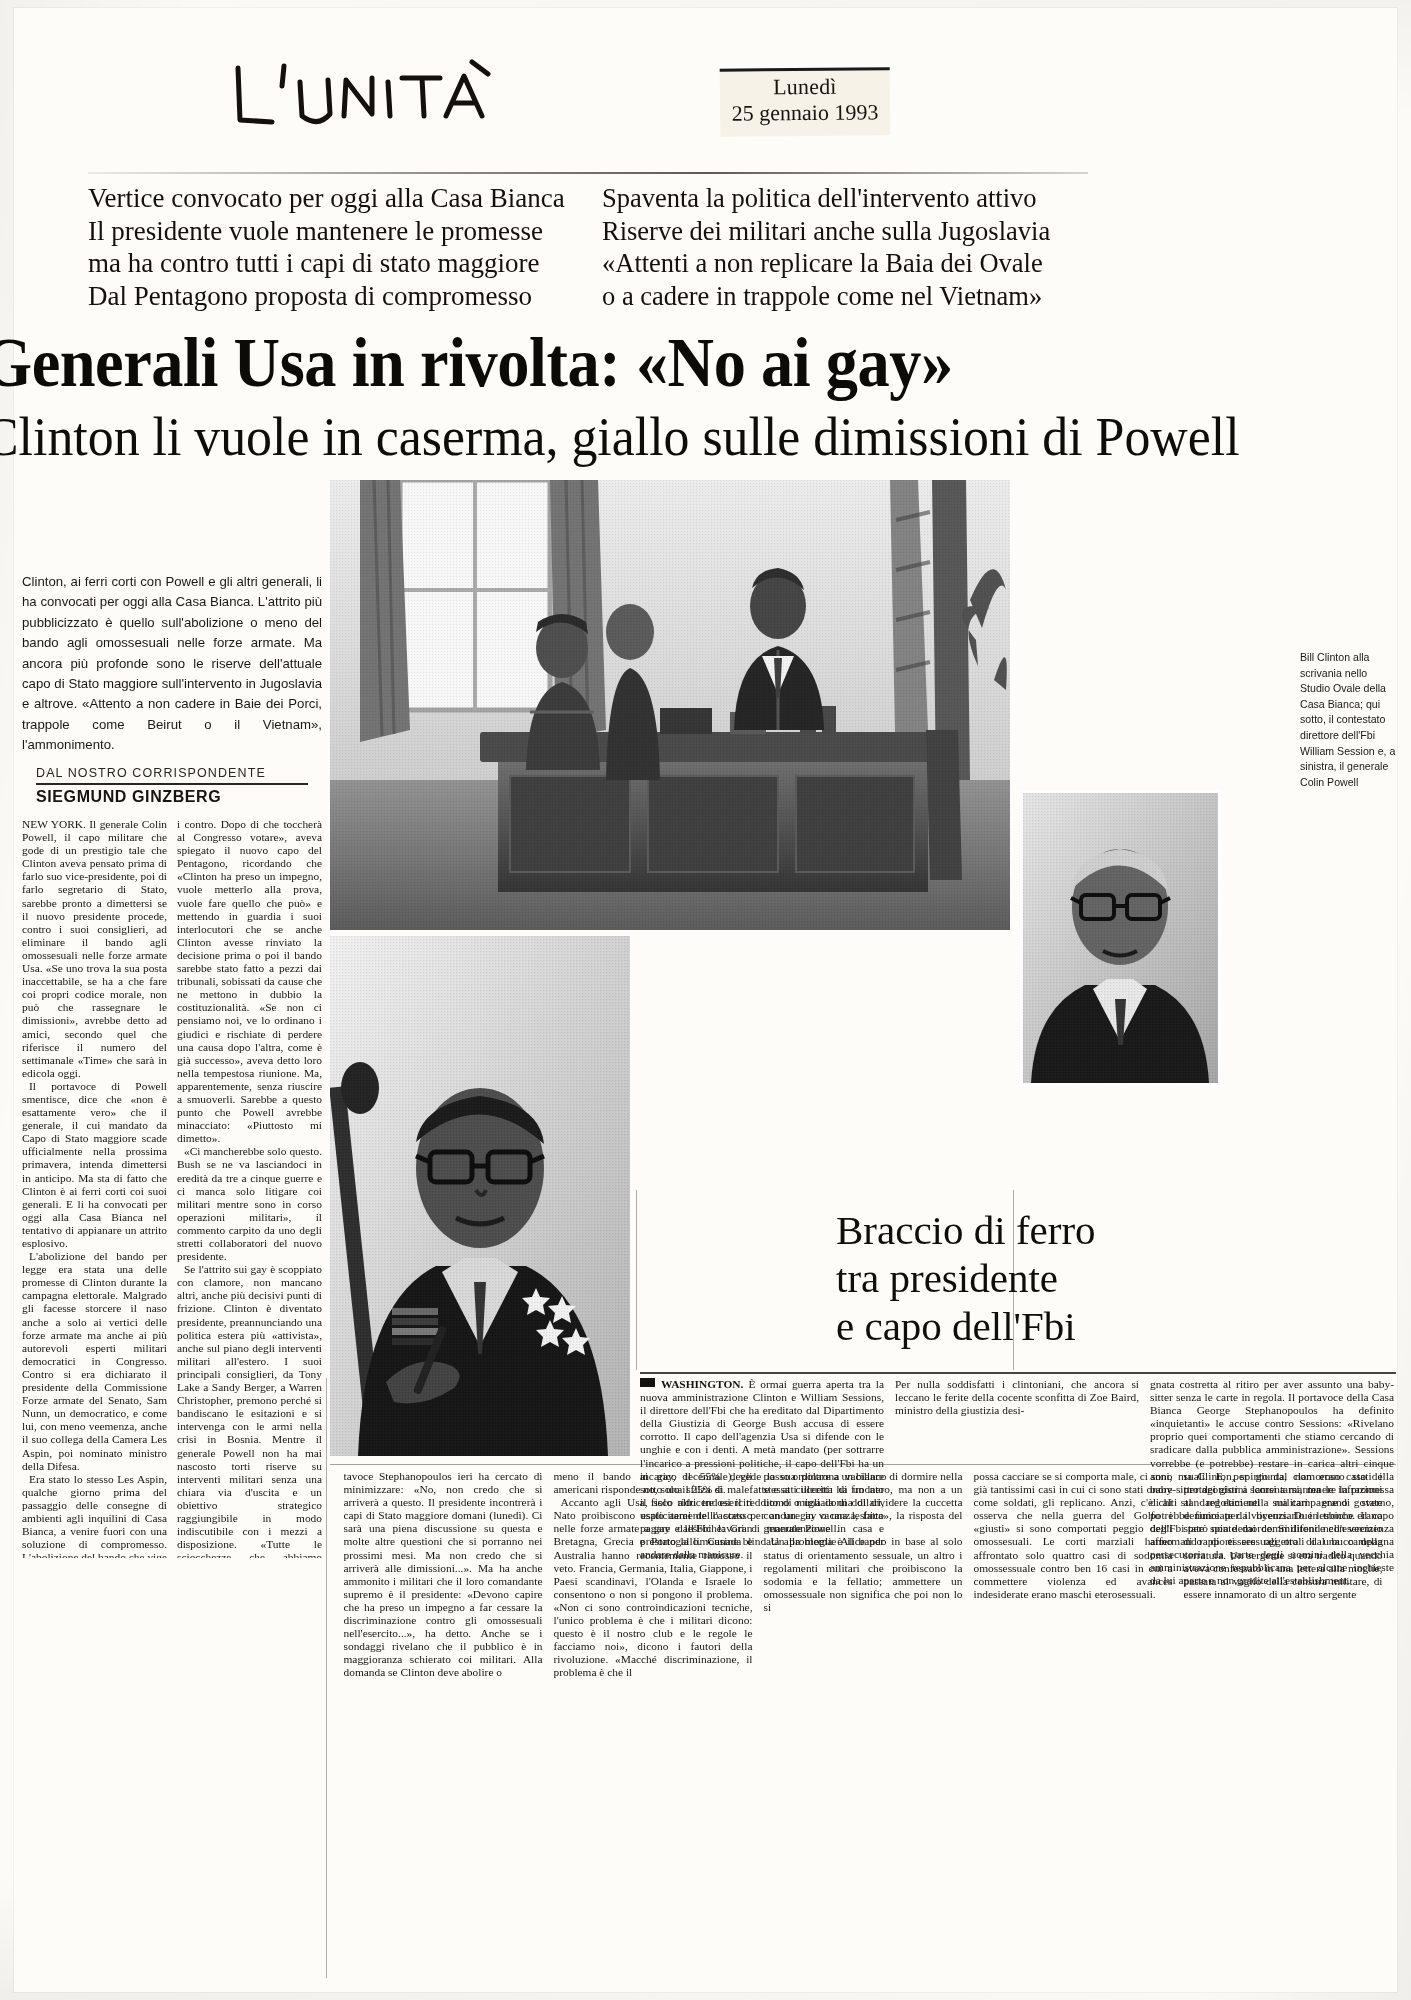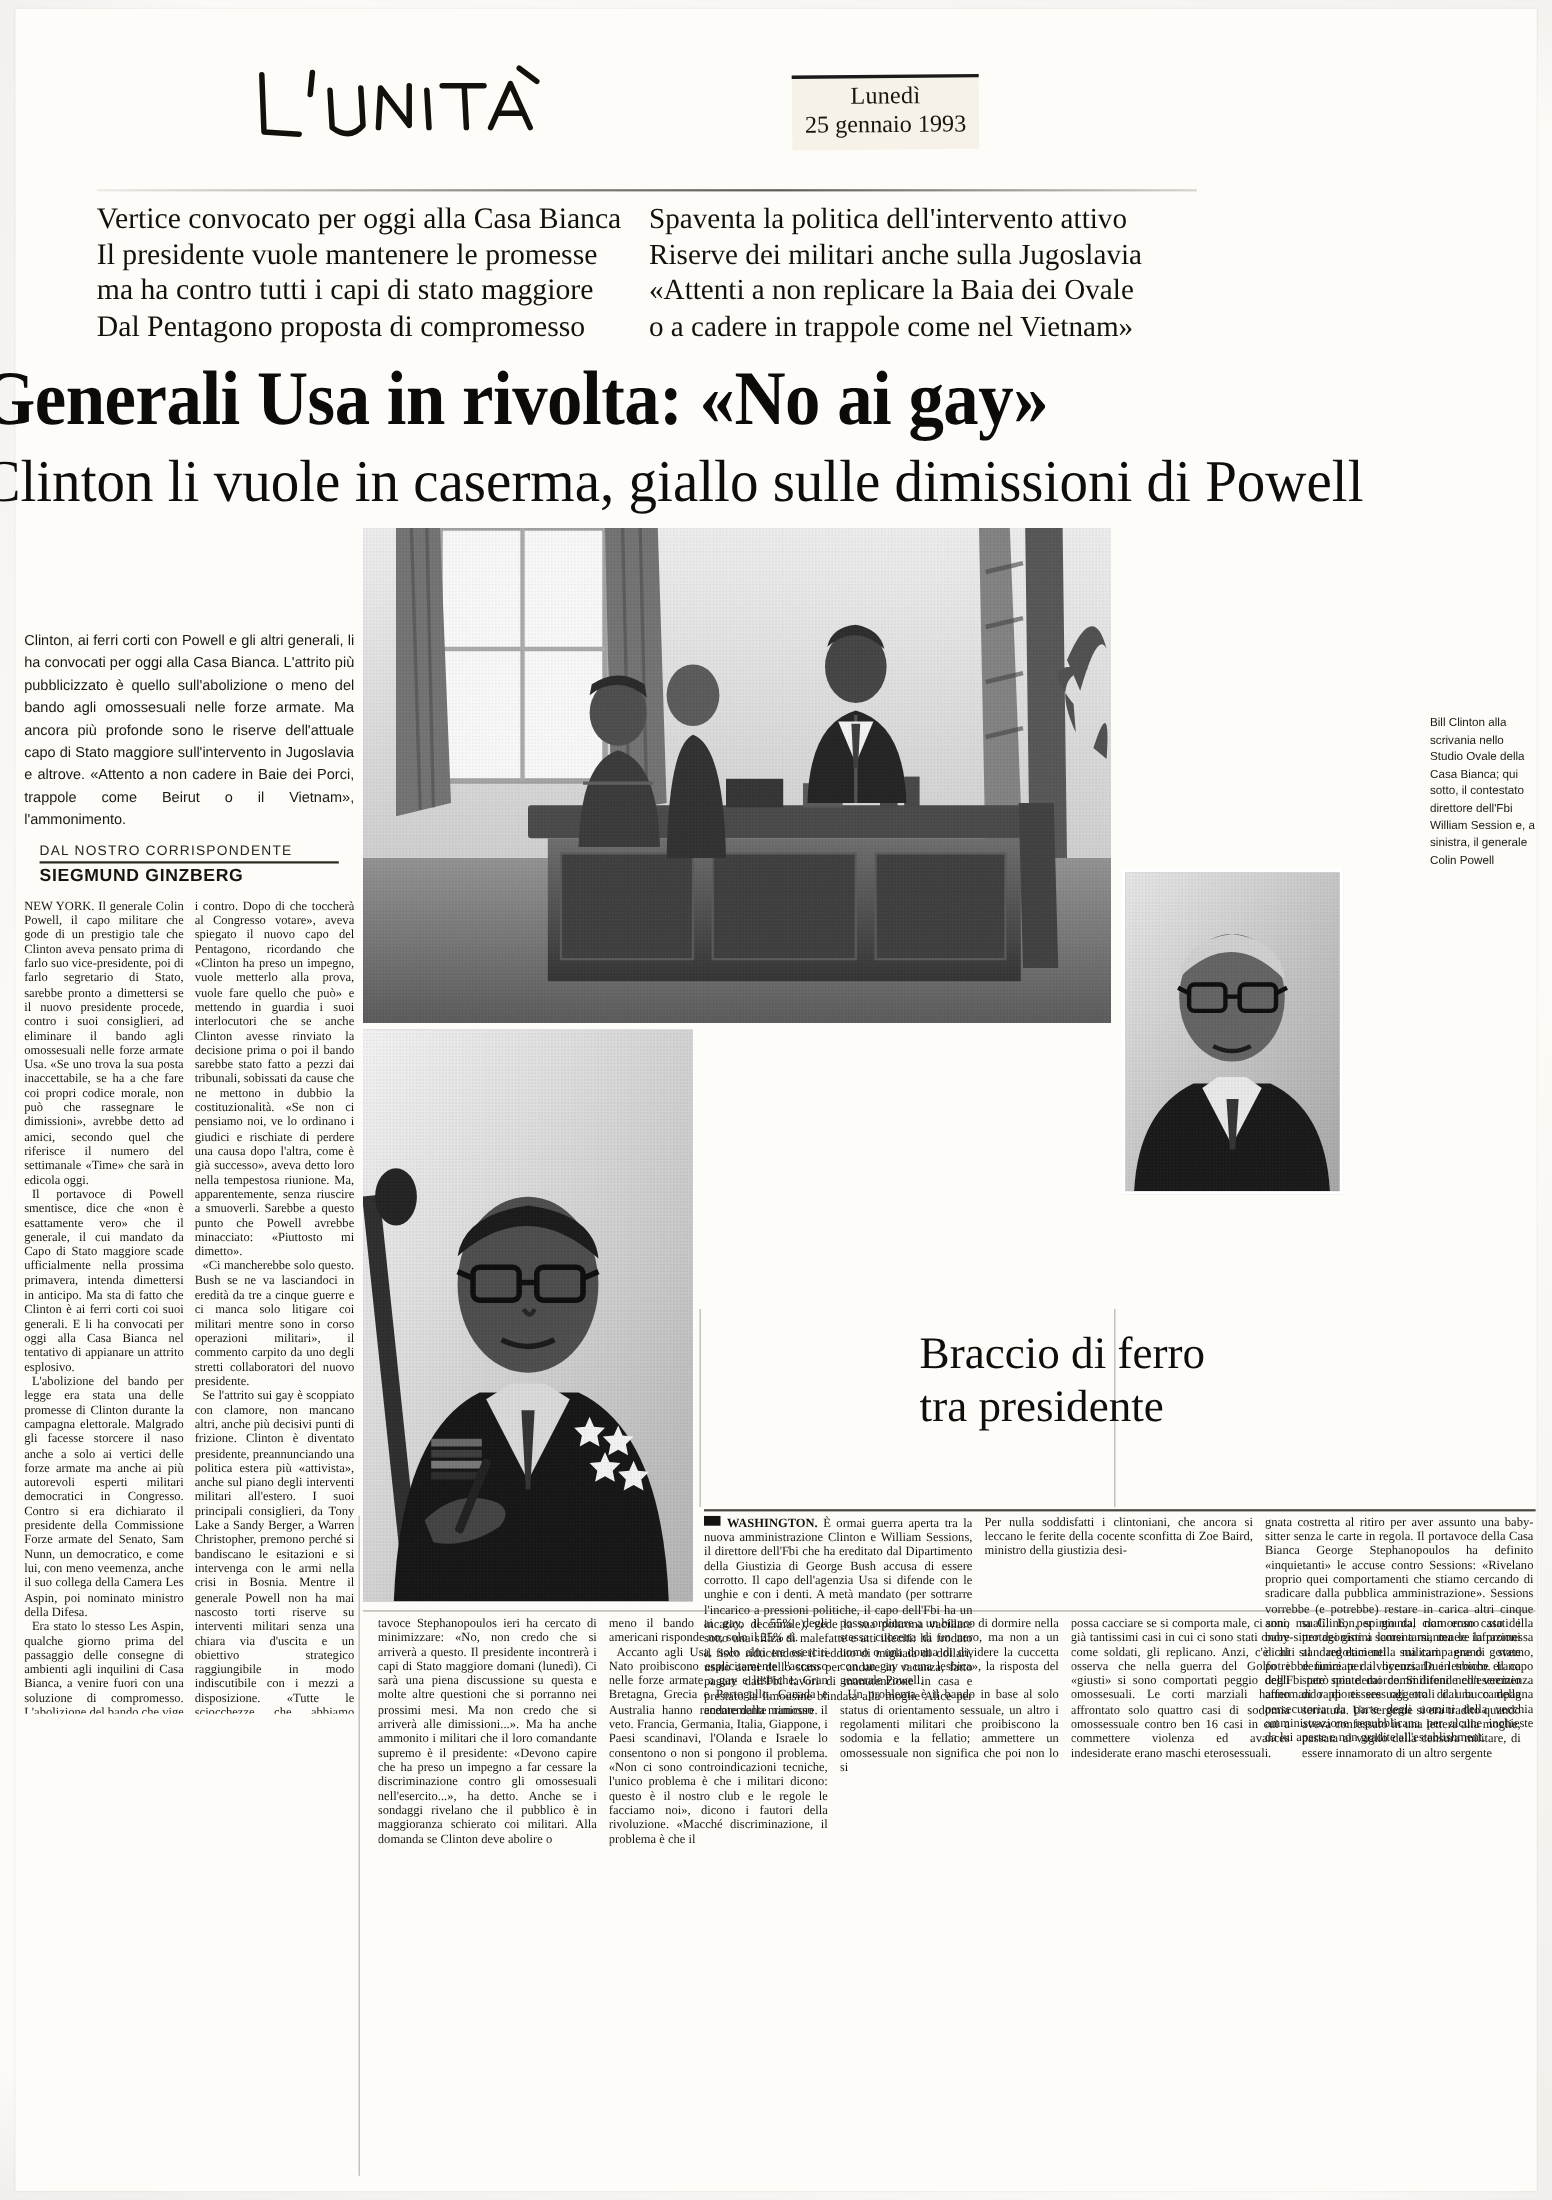--- a/index.html
+++ b/index.html
@@ -47,21 +47,21 @@
     font-size:22px; line-height:26px;
     font-family:"Liberation Serif", serif;
   }
   
   .rule-top{
     position:absolute; left:88px; top:172px; width:1000px; height:2px;
     background:linear-gradient(90deg,rgba(40,35,28,0.08) 0%,rgba(40,35,28,0.55) 38%,rgba(40,35,28,0.75) 62%,rgba(40,35,28,0.18) 100%);
   }
   .kickers{
     position:absolute; left:88px; top:182px; width:1010px;
-    display:flex; gap:32px;
+    display:flex; gap:44px;
   }
   .kick-col{width:470px;}
   .kick-col .ln{
     font-size:27px; line-height:32.5px;
     font-family:"Liberation Serif", serif;
     color:#14110d; white-space:nowrap;
   }
   .kick-col.right .ln{font-size:26.5px;}
   
   .hl-wrap{position:absolute; left:0px; top:326px; width:1383px; height:150px; overflow:hidden;}
@@ -428,20 +428,21 @@
       <path d="M91 113 L104 113 M58 110 L48 105 M137 110 L147 105"></path>
     </g>
     <path d="M80 158 q17 9 34 0" fill="none" stroke="#221f1b" stroke-width="4"></path>
     <rect width="195" height="290" fill="url(#grain3)"></rect>
   </svg>
 </div>
 
 <div class="hl2">
   <span class="l">Braccio di ferro</span>
   <span class="l">tra presidente</span>
+  <span class="l">e capo dell'Fbi</span>
 </div>
 
 <div class="art2">
   <div class="c">
     <p><span class="dateline-sq"></span><b>WASHINGTON.</b> <span>È ormai guerra aperta tra la nuova amministrazione Clinton e William Sessions, il direttore dell'Fbi che ha ereditato dal Dipartimento della Giustizia di George Bush accusa di essere corrotto. Il capo dell'agenzia Usa si difende con le unghie e con i denti. A metà mandato (per sottrarre l'incarico a pressioni politiche, il capo dell'Fbi ha un incarico decennale), vede la sua poltrona vacillare sotto una sfilza di malefatte e atti illeciti: ha frodato il fisco riducendosi il reddito di migliaia di dollari, usato aerei dello stato per andare in vacanza, fatto pagare dall'Fbi lavori di manutenzione in casa e prestato la limousine blindata alla moglie Alice per andare dalla manicure.</span></p>
   </div>
   <div class="c">
     <p>Per nulla soddisfatti i clintoniani, che ancora si leccano le ferite della cocente sconfitta di Zoe Baird, ministro della giustizia desi-</p>
   </div>
   <div class="c">

